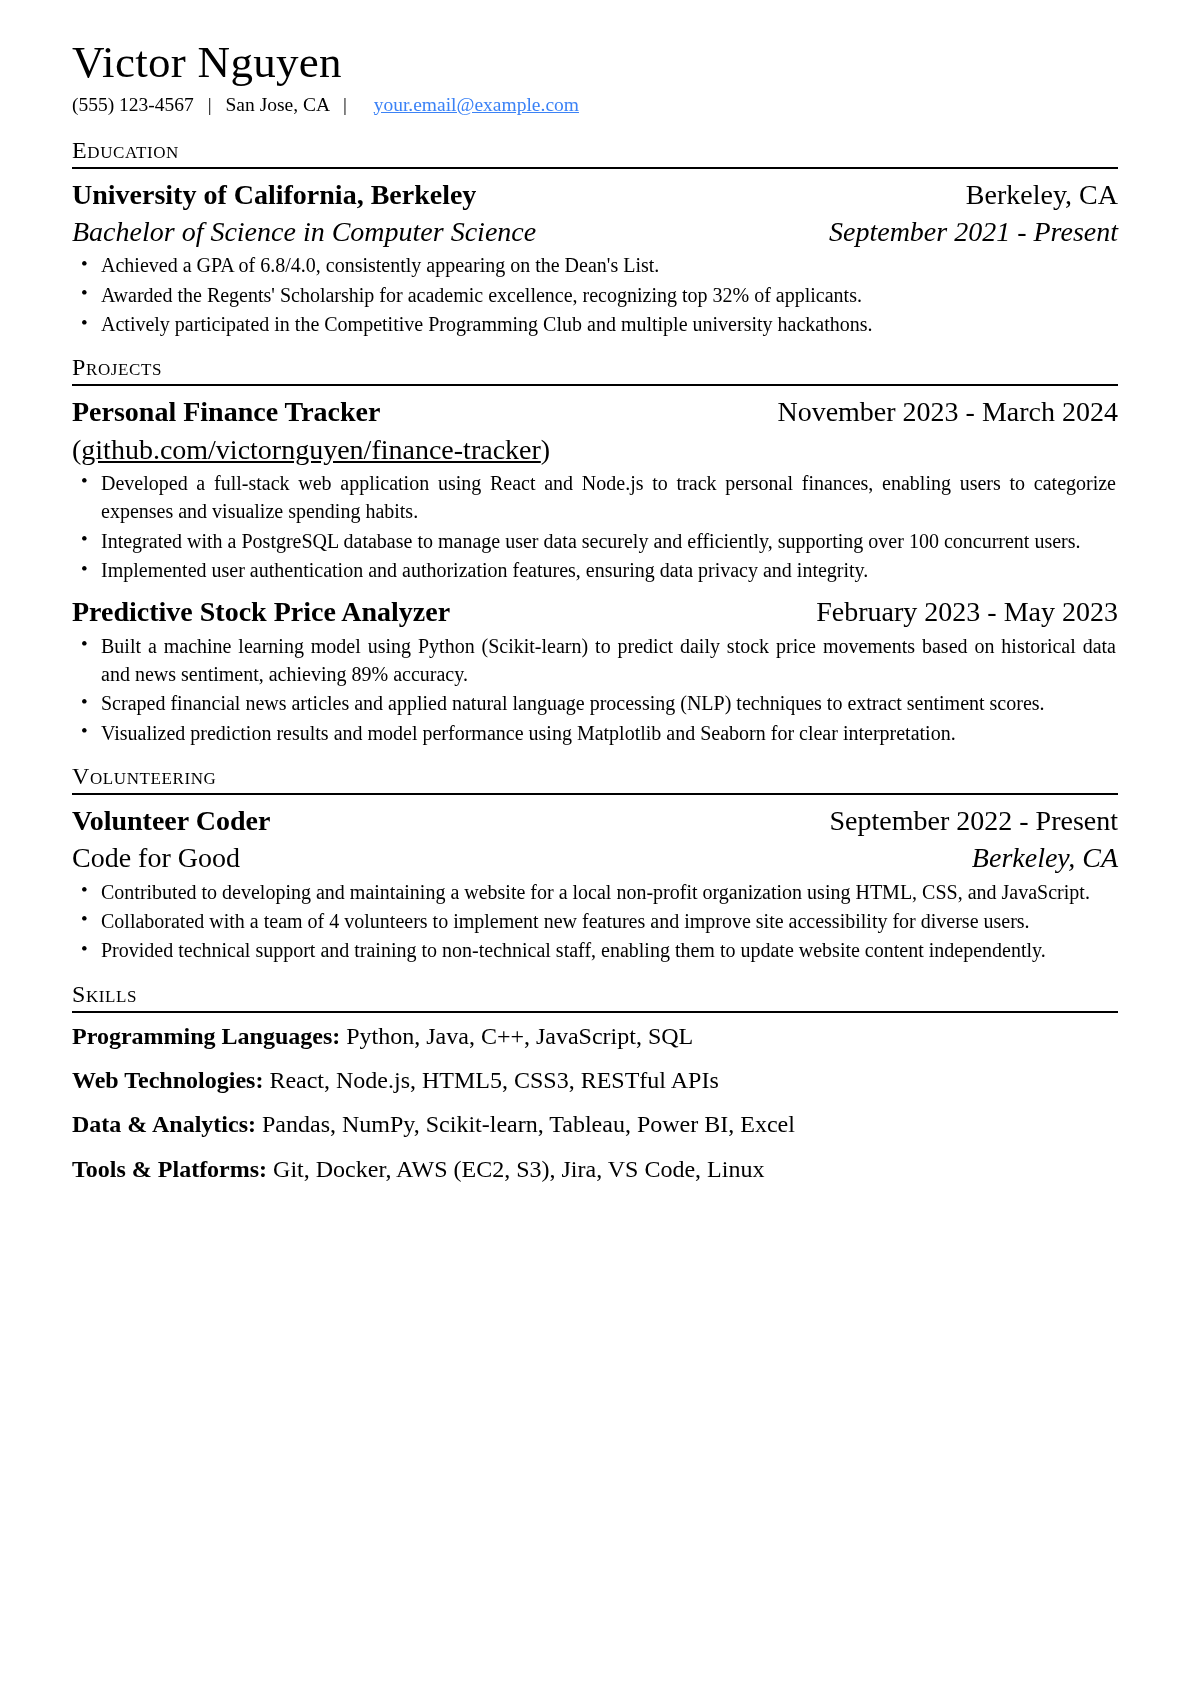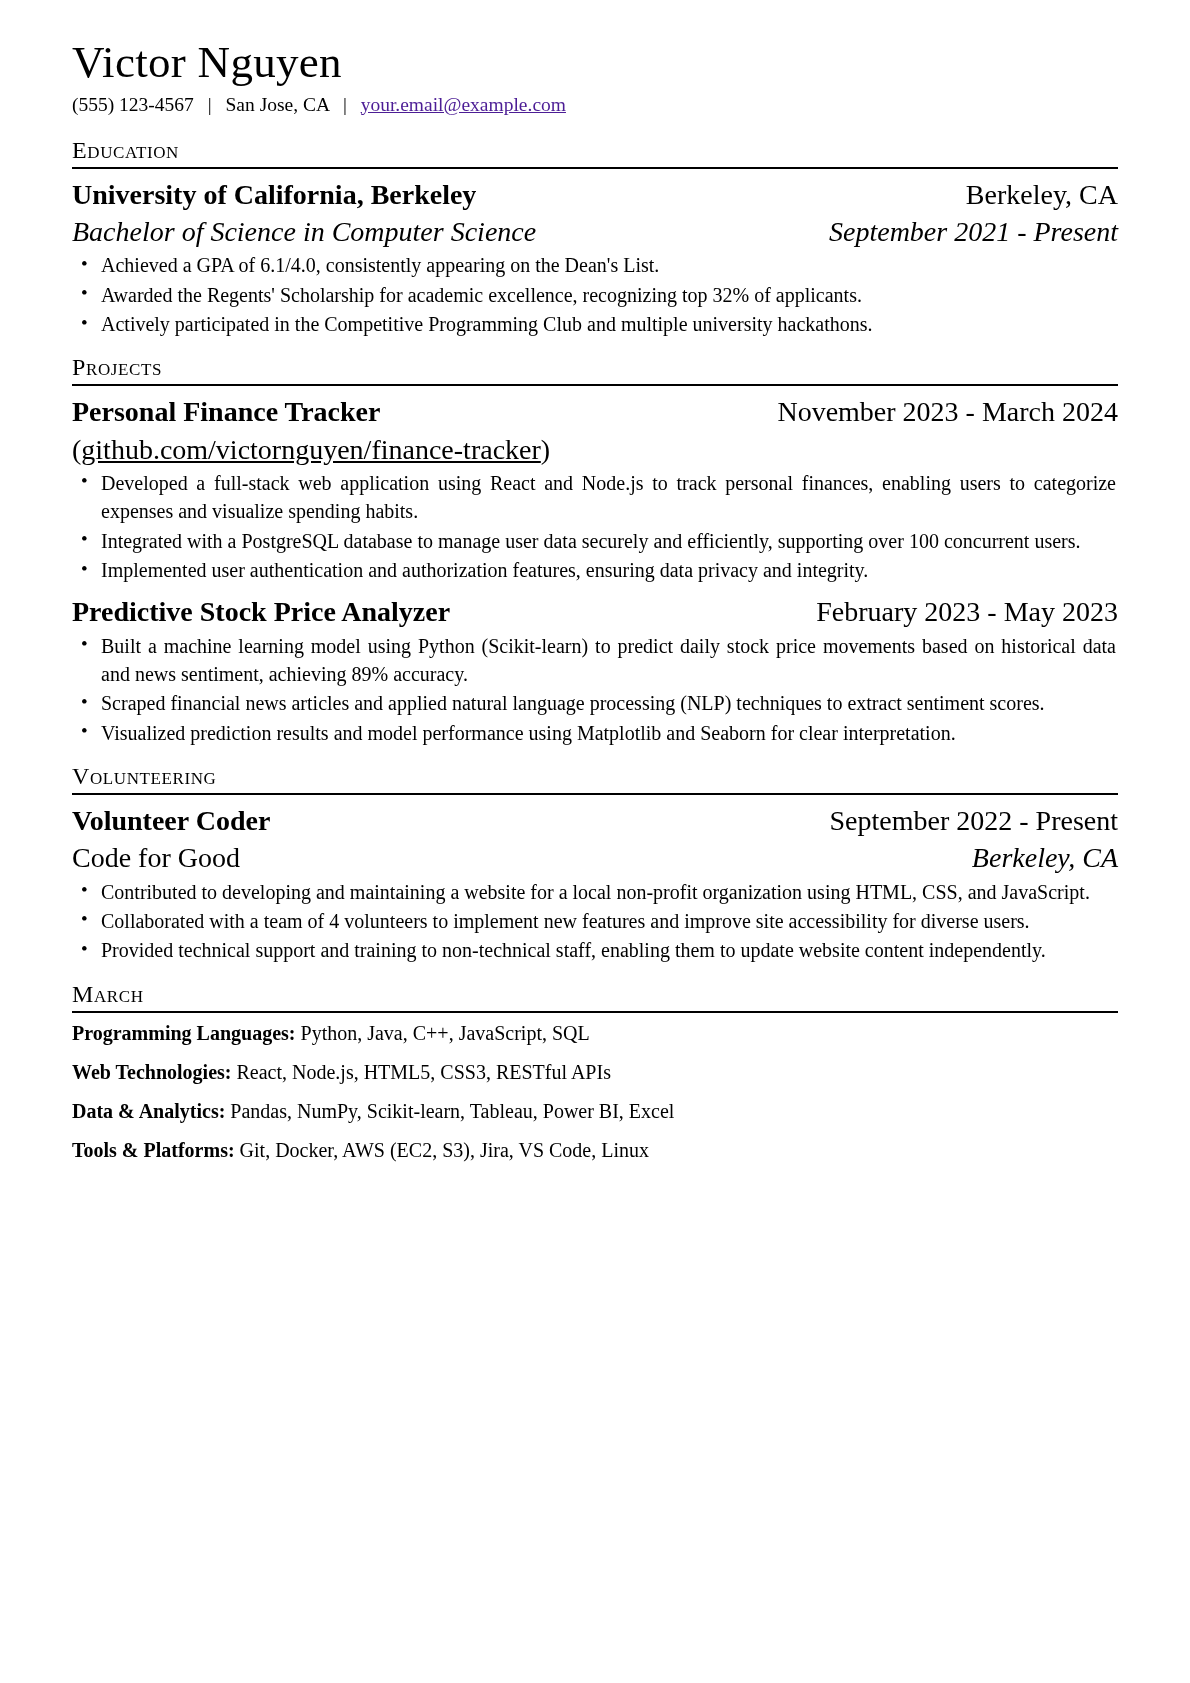--- a/index.html
+++ b/index.html
@@ -35,22 +35,23 @@
     line-height: 1.25;
     margin: 0 0 14px 0;
     white-space: nowrap;
   }
   .contact .sep {
     display: inline-block;
     padding: 0 9px;
   }
   .contact a,
   .contact .link {
-    color: #4c1d95;
+    color: #3b82f6;
     text-decoration: underline;
+    margin-left: 13px;
   }
 
   
   .section {
     margin-top: 20px;
   }
   .section-title {
     font-size: 24px;
     font-variant: small-caps;
     font-feature-settings: "smcp";
@@ -115,21 +116,21 @@
   ul.bullets > li::before {
     content: "\2022";
     position: absolute;
     left: 9px;
     top: -0.5px;
     font-size: 19px;
   }
 
   
   .skill-line {
-    font-size: 20px;
+    font-size: 24px;
     line-height: 1.35;
     margin: 0 0 12px 0;
   }
   .skill-line:last-child { margin-bottom: 0; }
   .skill-cat { font-weight: bold; }
 
   .sec-gap-projects { margin-top: 16px; }
   .sec-gap-vol { margin-top: 16px; }
   .sec-gap-skills { margin-top: 16px; }
   .skills-body { margin-top: 6px; }
@@ -157,21 +158,21 @@
     <div class="entry">
       <div class="row">
         <span class="left b">University of California, Berkeley</span>
         <span class="right reg">Berkeley, CA</span>
       </div>
       <div class="row">
         <span class="left i">Bachelor of Science in Computer Science</span>
         <span class="right i">September 2021 - Present</span>
       </div>
       <ul class="bullets">
-        <li>Achieved a GPA of 6.1/4.0, consistently appearing on the Dean's List.</li>
+        <li>Achieved a GPA of 6.8/4.0, consistently appearing on the Dean's List.</li>
         <li>Awarded the Regents' Scholarship for academic excellence, recognizing top 32% of applicants.</li>
         <li>Actively participated in the Competitive Programming Club and multiple university hackathons.</li>
       </ul>
     </div>
   </div>
 
   <div class="section sec-gap-projects">
     <div class="section-title">Projects</div>
     <hr class="rule">
 
@@ -215,21 +216,21 @@
       </div>
       <ul class="bullets">
         <li>Contributed to developing and maintaining a website for a local non-profit organization using HTML, CSS, and JavaScript.</li>
         <li>Collaborated with a team of 4 volunteers to implement new features and improve site accessibility for diverse users.</li>
         <li>Provided technical support and training to non-technical staff, enabling them to update website content independently.</li>
       </ul>
     </div>
   </div>
 
   <div class="section sec-gap-skills">
-    <div class="section-title">March</div>
+    <div class="section-title">Skills</div>
     <hr class="rule">
 
     <div class="skills-body">
       <div class="skill-line">
         <span class="skill-cat">Programming Languages:</span> 
         <span>Python, Java, C++, JavaScript, SQL</span>
       </div>
       <div class="skill-line">
         <span class="skill-cat">Web Technologies:</span> 
         <span>React, Node.js, HTML5, CSS3, RESTful APIs</span>

